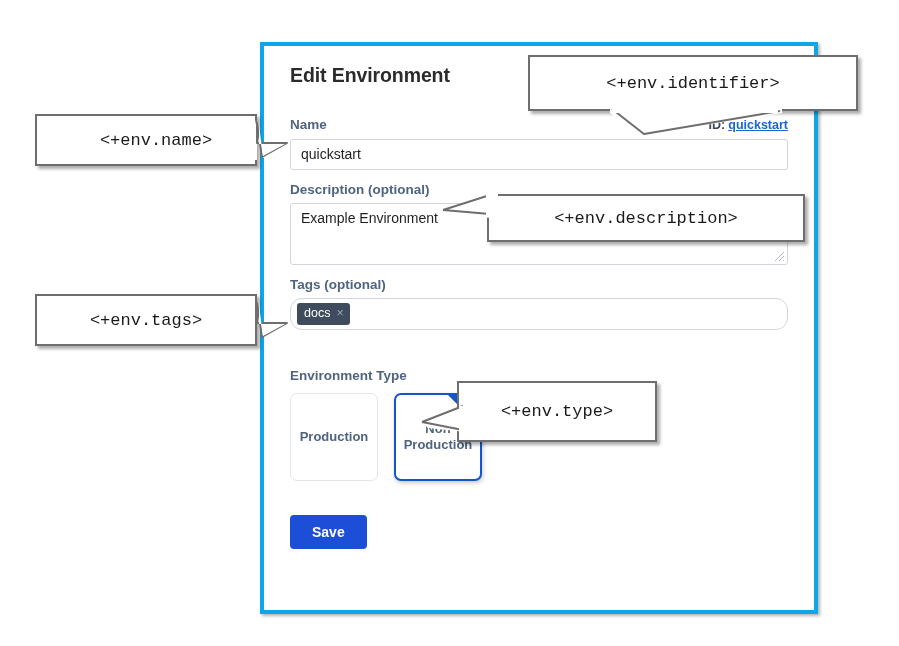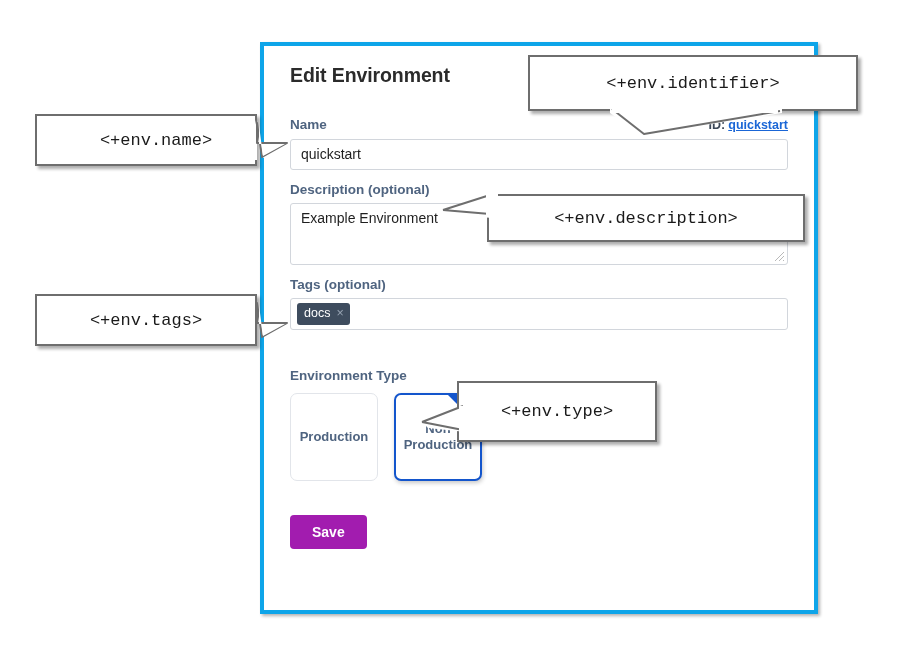--- a/index.html
+++ b/index.html
@@ -111,21 +111,21 @@
     height: 11px;
     pointer-events: none;
   }
 
   
   .tags-input {
     box-sizing: border-box;
     width: 100%;
     min-height: 31px;
     border: 1px solid #d2d6dc;
-    border-radius: 3px;
+    border-radius: 12px;
     background: #fff;
     padding: 4px 6px;
     display: flex;
     align-items: center;
     gap: 5px;
   }
   .tag-chip {
     display: inline-flex;
     align-items: center;
     gap: 6px;
@@ -181,21 +181,21 @@
     right: 0;
     width: 32px;
     height: 32px;
     pointer-events: none;
   }
 
   
   .save-row { margin-top: 34px; }
   .save-button {
     display: inline-block;
-    background: #a21caf;
+    background: #1d4ed8;
     color: #ffffff;
     border: none;
     border-radius: 4px;
     font-family: "Liberation Sans", sans-serif;
     font-size: 14px;
     font-weight: bold;
     padding: 0 22px;
     height: 34px;
     line-height: 34px;
     cursor: pointer;

